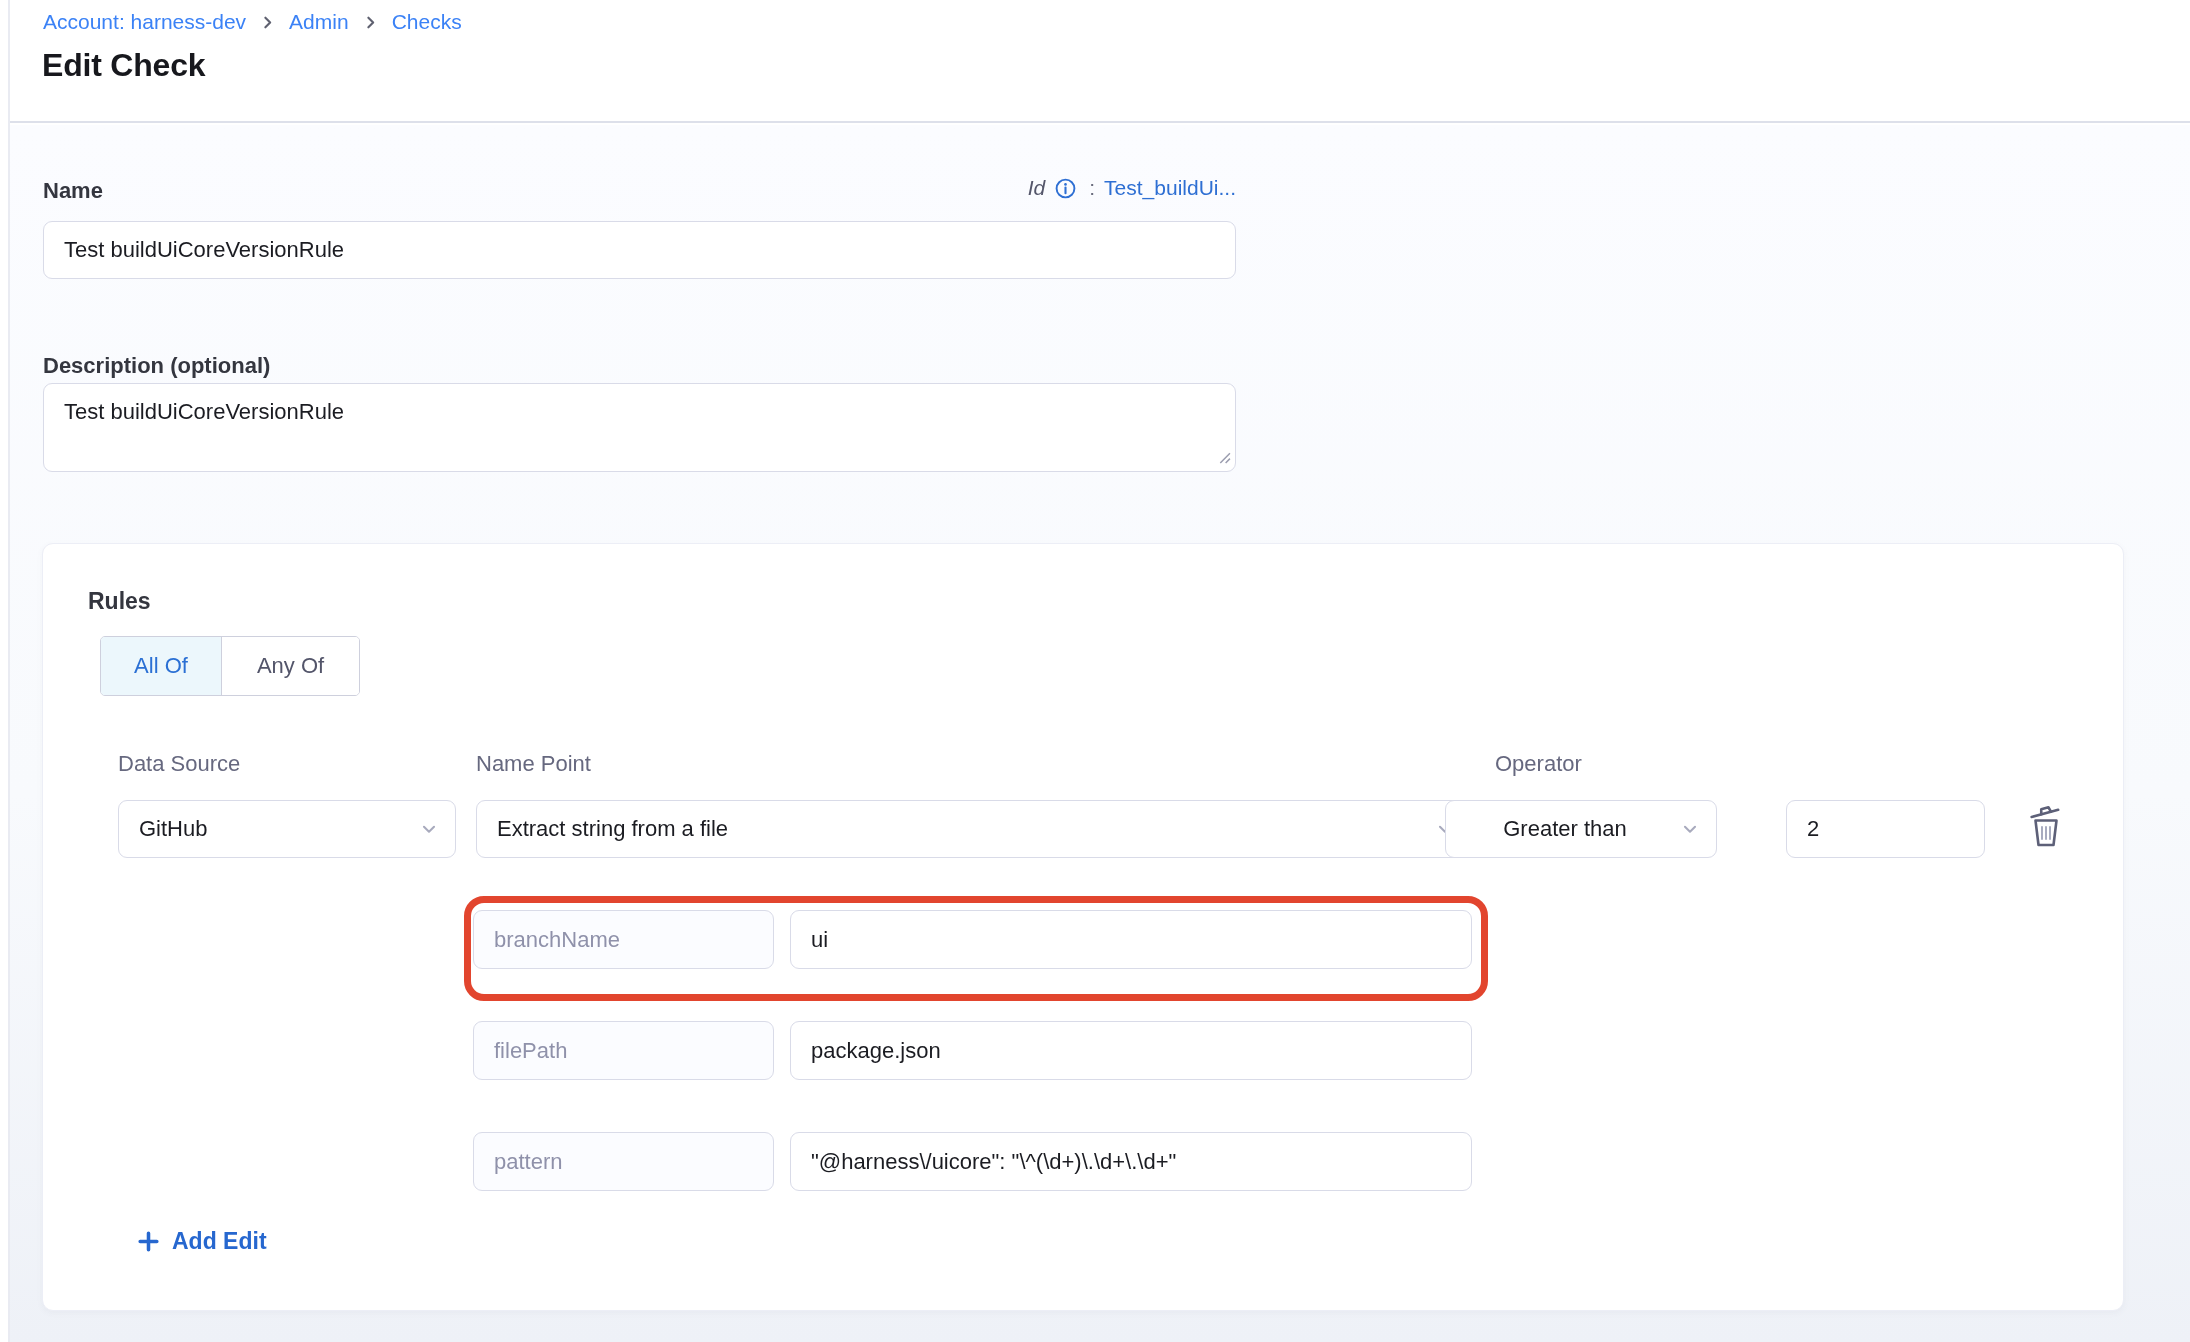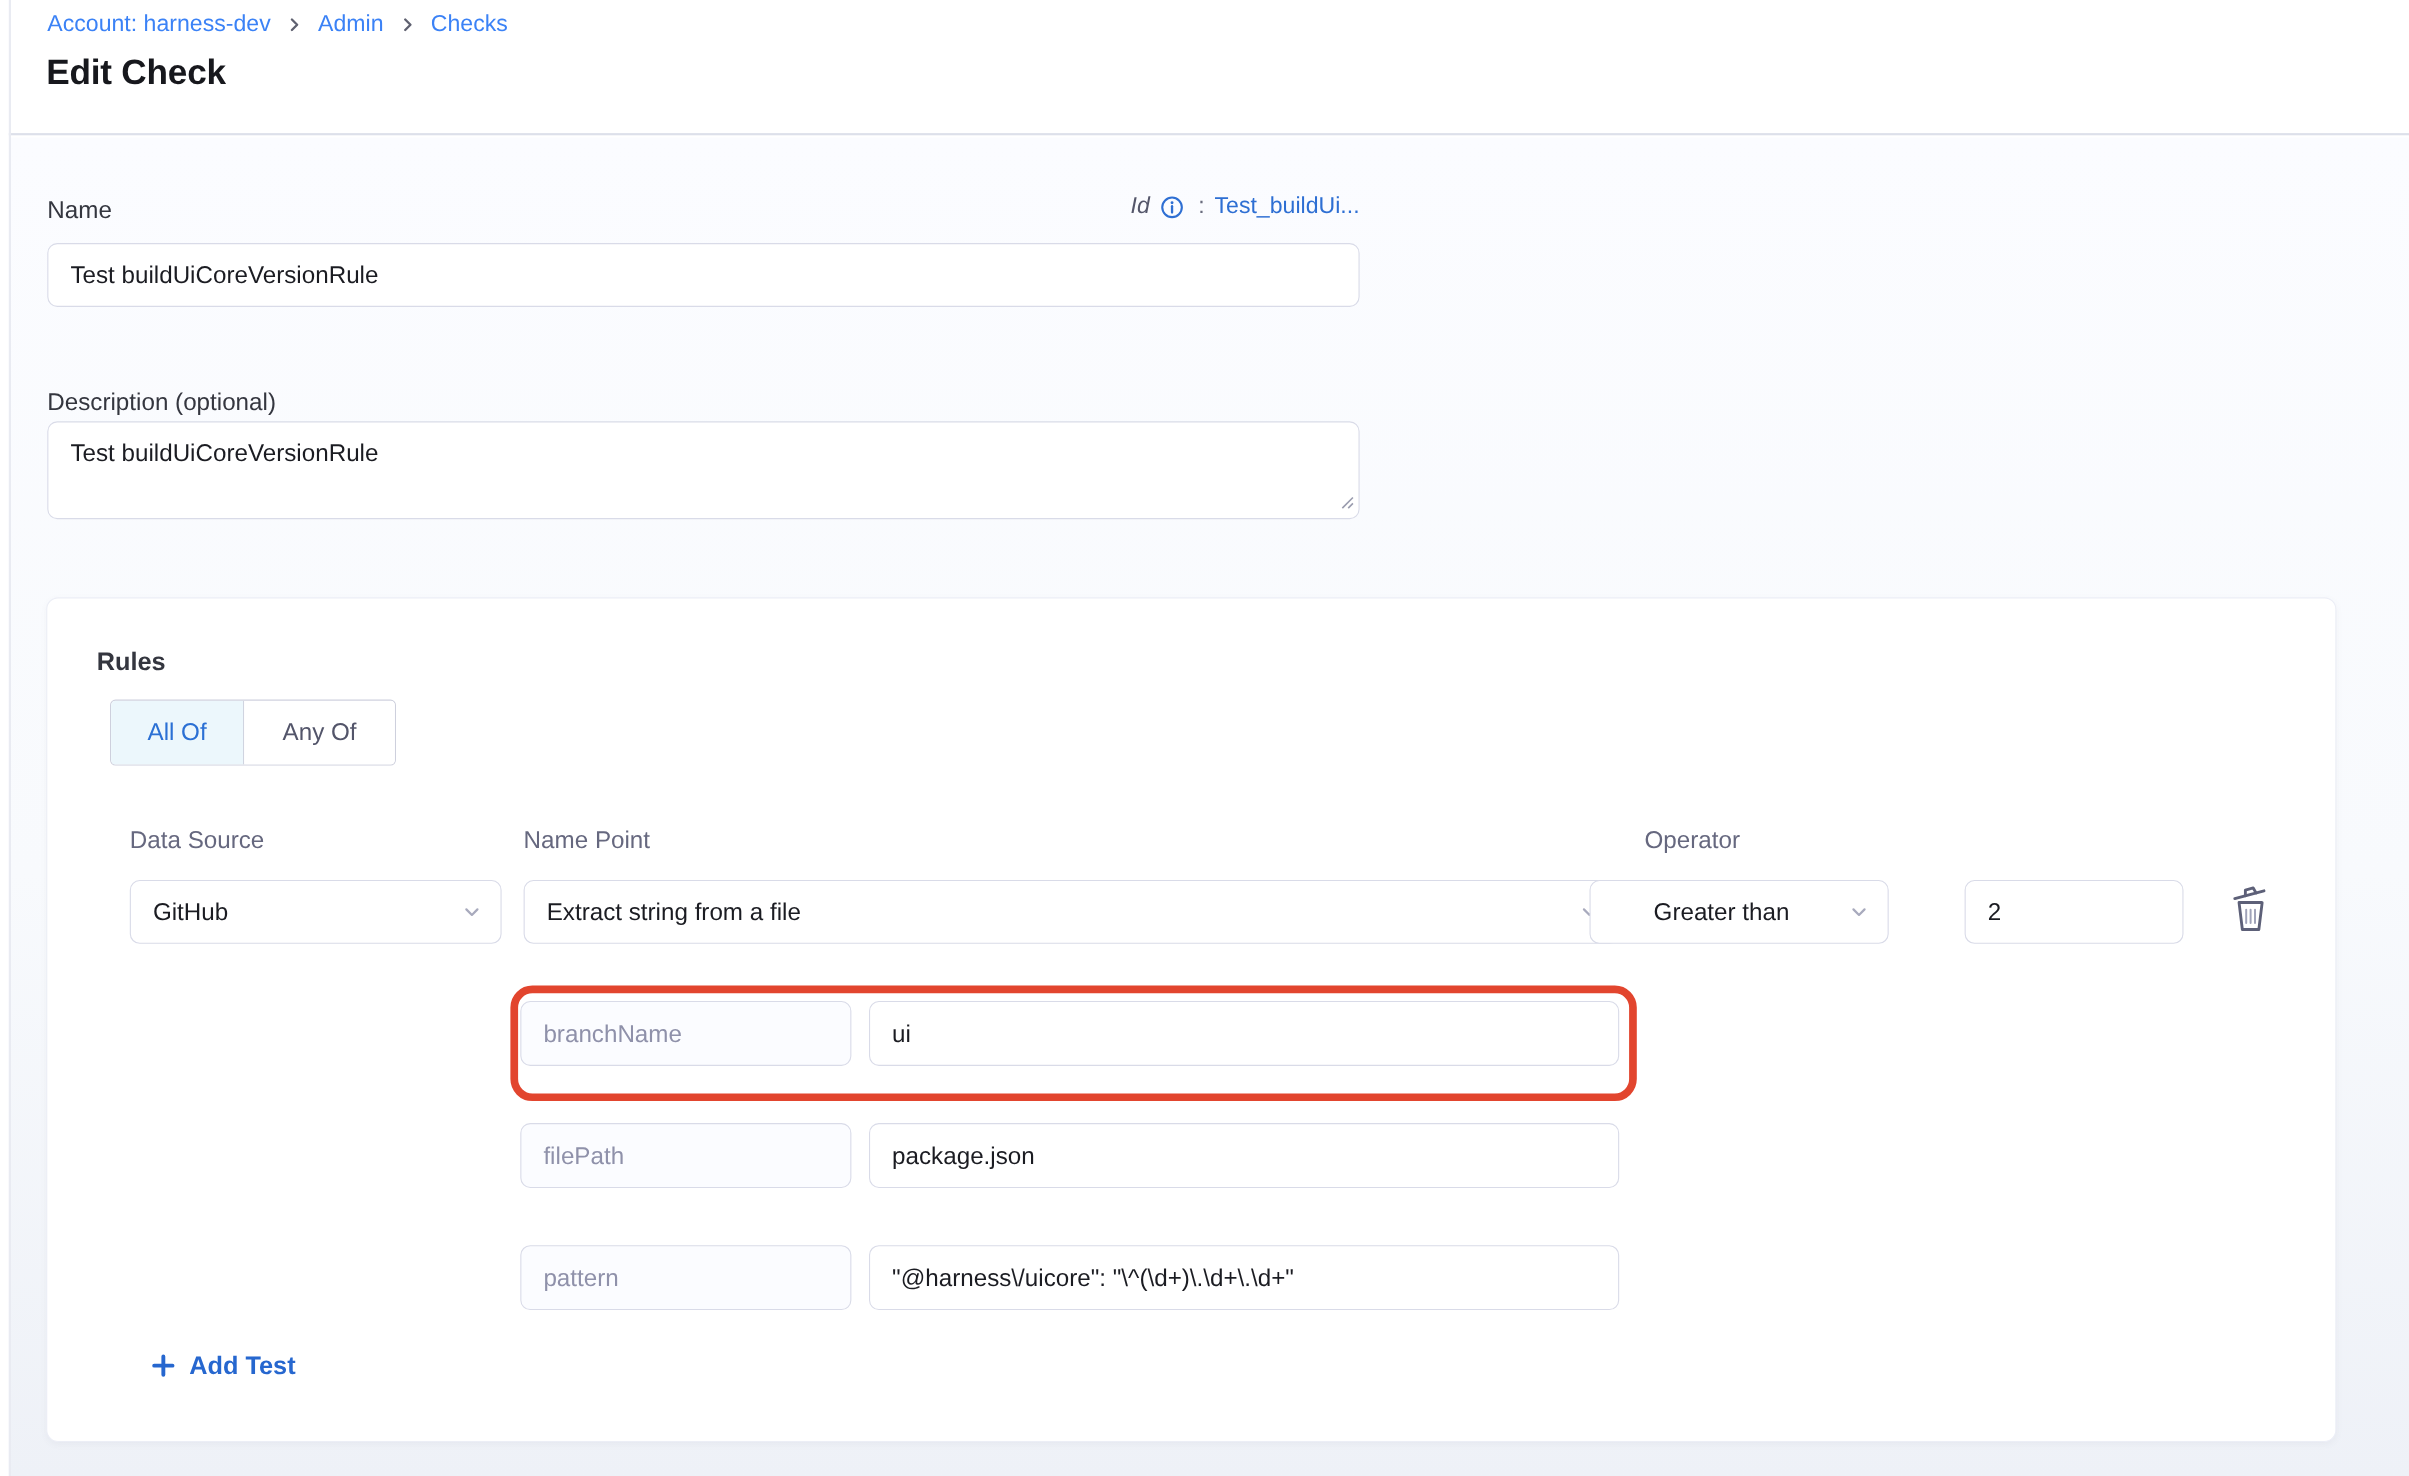--- a/index.html
+++ b/index.html
@@ -27,21 +27,21 @@
     position:absolute;left:42px;top:47px;margin:0;
     font-size:32px;font-weight:700;color:#17181d;letter-spacing:-0.2px;
   }
 
   
   .content{
     position:absolute;top:125px;left:0;right:0;bottom:0;
     background:linear-gradient(180deg,#fbfcff 0%,#f8fafd 55%,#eef1f7 100%);
   }
 
-  .field-label{font-size:22px;font-weight:400;color:#34363f;}
+  .field-label{font-size:22px;font-weight:700;color:#34363f;}
   .name-label{position:absolute;left:43px;top:53px;}
   .desc-label{position:absolute;left:43px;top:228px;}
 
   .id-row{position:absolute;top:51px;right:954px;display:flex;align-items:center;gap:9px;}
   .id-text{font-size:21px;color:#54566a;font-style:italic;}
   .id-colon{font-size:21px;color:#6a6c7d;padding-left:3px;}
   .id-link{font-size:21px;color:#2e6fd3;text-decoration:none;cursor:pointer;}
   .info-btn{display:flex;align-items:center;background:none;border:none;padding:0;cursor:pointer;}
 
   .text-input{
@@ -257,18 +257,18 @@
         </div>
         <input class="text-input param-value" value="&quot;@harness\/uicore&quot;: &quot;\^(\d+)\.\d+\.\d+&quot;" style="">
       </div>
 
       <button class="add-rule">
         <span style="display:flex;">
           <svg width="25" height="25" viewBox="0 0 24 24">
               <path d="M12 4 V20 M4 12 H20" stroke="#2667cf" stroke-width="3.4" stroke-linecap="round"></path>
             </svg>
         </span>
-        <span>Add Test</span>
+        <span>Add Edit</span>
       </button>
 
     </section>
   </main>
 </div>
 
 </body></html>

